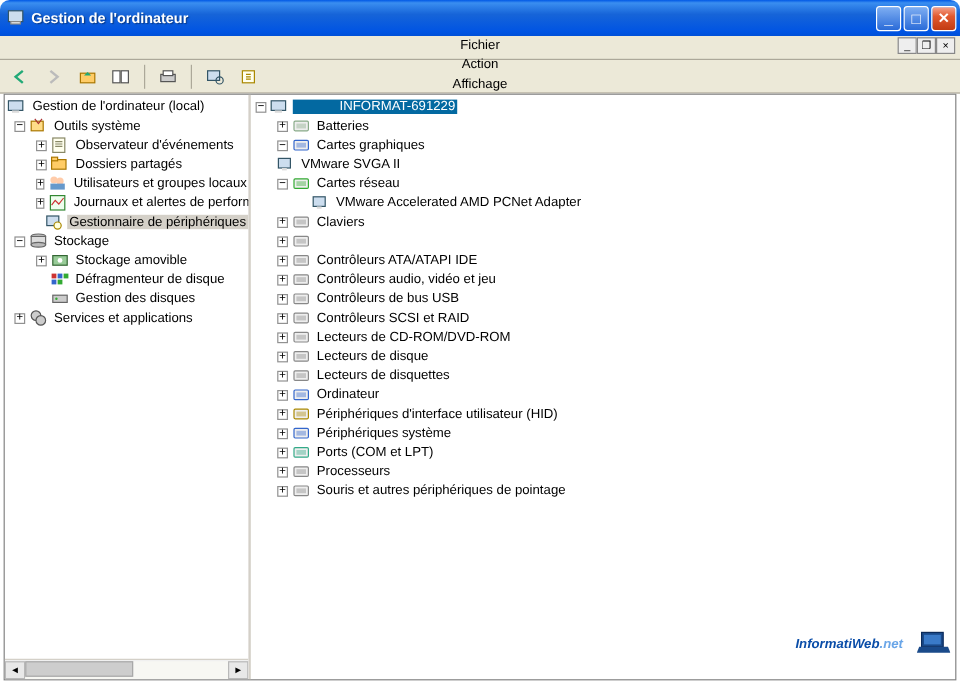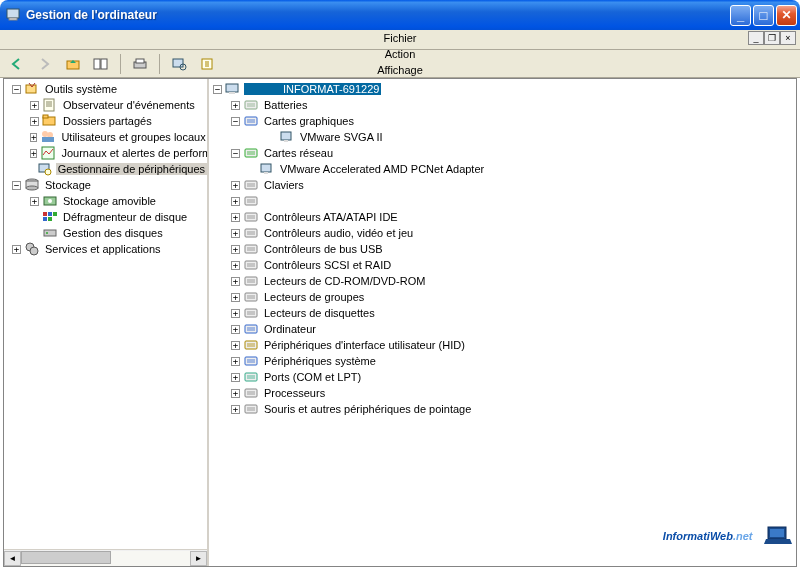--- a/index.html
+++ b/index.html
@@ -118,20 +118,29 @@
         <path d="M6 5 L10 5 M6 7 L10 7 M6 9 L10 9" stroke="#a80"></path>
       </svg>
     </span>
 </div>
 
 <div class="workspace">
 
   <div class="left-pane">
     <div class="tree-wrap">
 
+      <div class="node" style="padding-left:2px">
+        <span class="ic">
+            <svg width="16" height="16">
+              <rect x="1" y="3" width="12" height="8" fill="#cde" stroke="#356"></rect>
+              <rect x="4" y="11" width="6" height="2" fill="#ddd"></rect>
+            </svg>
+          </span>
+        <span class="lbl">Gestion de l'ordinateur (local)</span>
+      </div>
 
       <div class="node" style="padding-left:8px">
         <span class="exp">−</span>
         <span class="ic">
             <svg width="16" height="16">
               <rect x="2" y="4" width="10" height="8" fill="#fd8" stroke="#a70"></rect>
               <path d="M5 2 L8 6 L11 2" stroke="#a33" fill="none"></path>
             </svg>
           </span>
         <span class="lbl">Outils système</span>
@@ -279,21 +288,21 @@
         <div class="node" style="padding-left: 22px;">
           <span class="exp">−</span>
           <span class="ic">
             <svg width="16" height="16">
               <rect x="2" y="4" width="12" height="8" rx="1" fill="#eee" stroke="#36c"></rect>
               <rect x="4" y="6" width="8" height="4" fill="#36c" opacity=".4"></rect>
             </svg>
           </span>
           <span class="lbl">Cartes graphiques</span>
         </div>
-        <div class="node" style="padding-left: 70px;">
+        <div class="node" style="padding-left: 21px;">
           <span class="ic">
             <svg width="16" height="16">
               <rect x="2" y="3" width="10" height="8" fill="#cde" stroke="#356"></rect>
               <rect x="5" y="11" width="4" height="2" fill="#ddd"></rect>
             </svg>
           </span>
           <span class="lbl">VMware SVGA II</span>
         </div>
         <div class="node" style="padding-left: 22px;">
           <span class="exp">−</span>
@@ -384,21 +393,21 @@
           <span class="lbl">Lecteurs de CD-ROM/DVD-ROM</span>
         </div>
         <div class="node" style="padding-left: 22px;">
           <span class="exp">+</span>
           <span class="ic">
             <svg width="16" height="16">
               <rect x="2" y="4" width="12" height="8" rx="1" fill="#eee" stroke="#888"></rect>
               <rect x="4" y="6" width="8" height="4" fill="#888" opacity=".4"></rect>
             </svg>
           </span>
-          <span class="lbl">Lecteurs de groupes</span>
+          <span class="lbl">Lecteurs de disque</span>
         </div>
         <div class="node" style="padding-left: 22px;">
           <span class="exp">+</span>
           <span class="ic">
             <svg width="16" height="16">
               <rect x="2" y="4" width="12" height="8" rx="1" fill="#eee" stroke="#888"></rect>
               <rect x="4" y="6" width="8" height="4" fill="#888" opacity=".4"></rect>
             </svg>
           </span>
           <span class="lbl">Lecteurs de disquettes</span>

